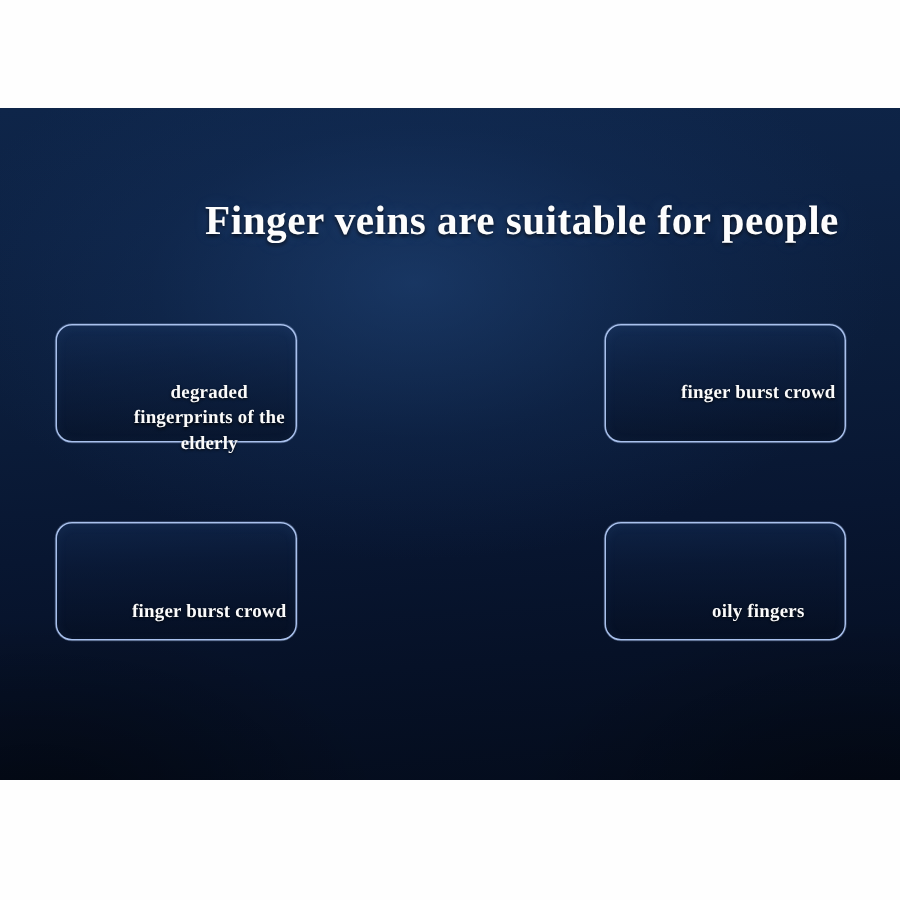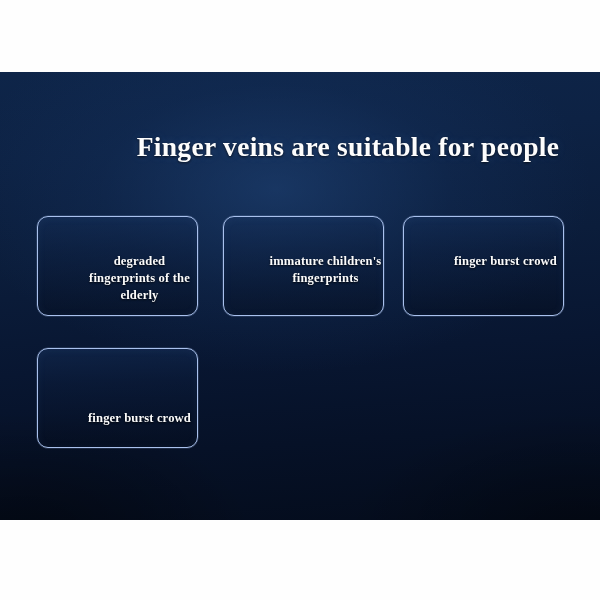--- a/index.html
+++ b/index.html
@@ -77,21 +77,21 @@
     left: 37px;
     top: 144px;
     width: 527px;
     height: 239px;
     z-index: 3;
   }
 
   .card {
     position: absolute;
     width: 161px;
-    height: 100px;
+    height: 79px;
     box-sizing: border-box;
     border: 1px solid #a9c1ed;
     border-radius: 11px;
     display: flex;
     background:
       linear-gradient(178deg,
         rgba(20,46,88,0.50) 0%,
         rgba(12,30,62,0.42) 35%,
         rgba(7,19,42,0.45) 70%,
         rgba(4,12,28,0.52) 100%);
@@ -135,29 +135,29 @@
   <div id="slide">
 
     <div id="title">Finger veins are suitable for people</div>
 
     <div id="grid">
 
       <div class="card row1 r1 col1">
         <div class="card-label">degraded fingerprints of the elderly</div>
       </div>
 
-      <div class="card row1 r1 col2">
-        <div class="card-label">immature children's fingerprints</div>
-      </div>
 
       <div class="card row1 r1 col3">
         <div class="card-label">finger burst crowd</div>
       </div>
 
       <div class="card row2 r2 col1">
         <div class="card-label">finger burst crowd</div>
       </div>
 
 
+      <div class="card row2 r2 col3">
+        <div class="card-label">oily fingers</div>
+      </div>
 
     </div>
   </div>
 </div>
 
 </body></html>

